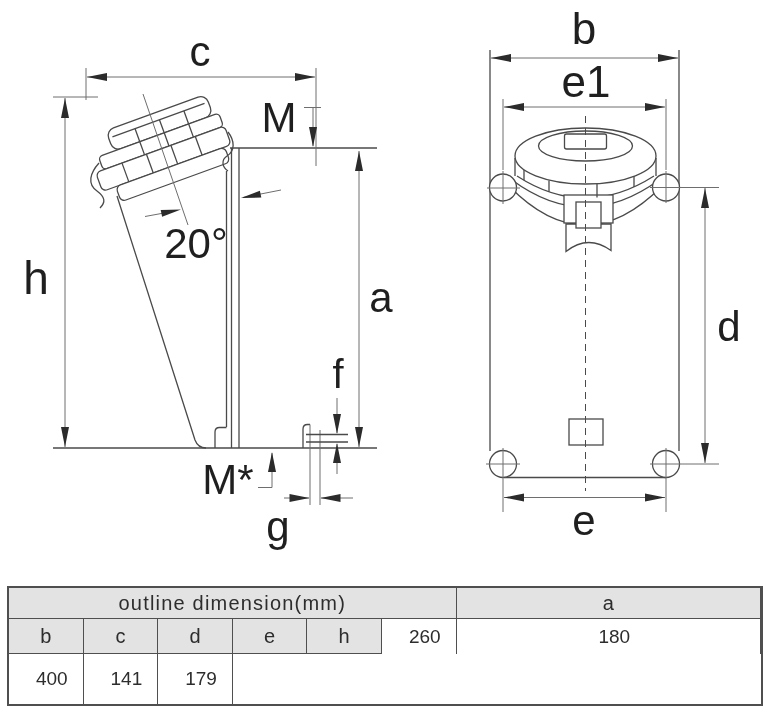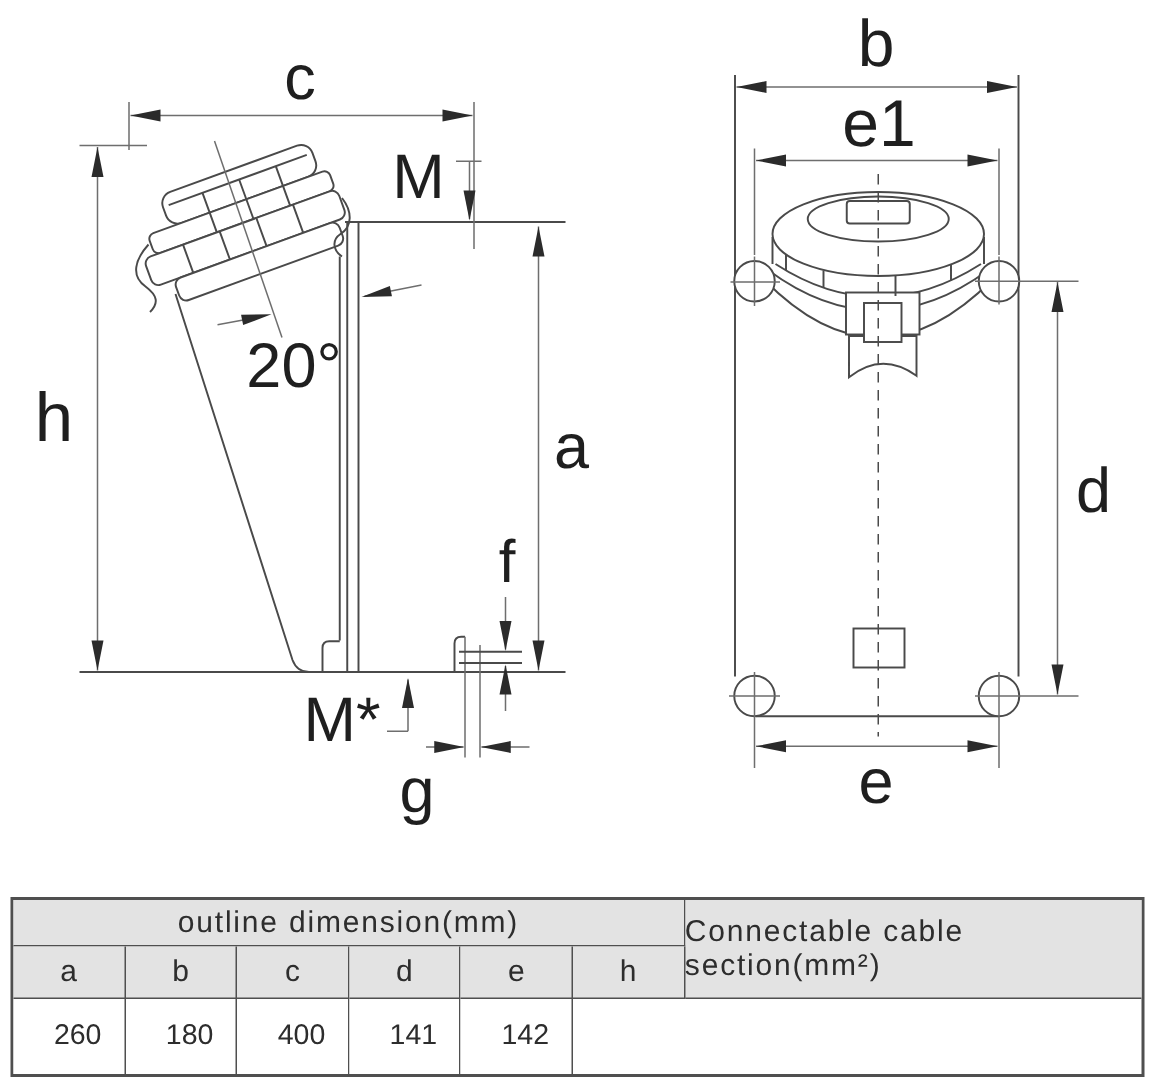--- a/index.html
+++ b/index.html
@@ -16,21 +16,21 @@
   .olnf{stroke:var(--line);stroke-width:1.3;fill:#fff;}
   .dln{stroke:var(--dim);stroke-width:1;fill:none;}
   .ah{fill:var(--arrow);stroke:none;}
   .ctr{stroke:var(--line);stroke-width:1;fill:none;stroke-dasharray:7 5;}
   .lbl{fill:var(--text);font-size:42px;text-anchor:middle;font-family:"Liberation Sans",sans-serif;}
   .lbl.big{font-size:46px;}
   .lbl.mid{font-size:44px;}
   .lbl.sm{font-size:40px;}
 
   .spec-table{
-    position:absolute;left:7px;top:598px;width:756px;height:120px;
+    position:absolute;left:7px;top:586px;width:756px;height:120px;
     box-sizing:border-box;border:2px solid var(--tborder);
     display:grid;grid-template-columns:repeat(6,74.6px) 1fr;grid-template-rows:31px 35px 1fr;
     color:#2d2d2d;
   }
   .spec-table .cell{
     display:flex;align-items:center;justify-content:center;
     border-right:1.4px solid var(--tborder);border-bottom:1.4px solid var(--tborder);
     box-sizing:border-box;background:#fff;font-size:19px;
   }
   .spec-table .hdr{background:var(--thbg);font-size:20px;letter-spacing:1.2px;}
@@ -184,28 +184,27 @@
       <g>
         <path class="dln" d="M504,497.5 H665"></path>
         <path class="ah" d="M504,497.5 L524,493.5 L524,501.5 Z M665,497.5 L645,493.5 L645,501.5 Z"></path>
         <text class="lbl" x="584" y="535">e</text>
       </g>
     </g>
   </svg>
 
   <div class="spec-table">
     <div class="cell hdr span6">outline dimension(mm)</div>
-    <div class="cell hdr right-hdr">Connectable cable section(mm²)</div>
 
     <div class="cell collbl">a</div>
     <div class="cell collbl">b</div>
     <div class="cell collbl">c</div>
     <div class="cell collbl">d</div>
     <div class="cell collbl">e</div>
     <div class="cell collbl">h</div>
 
     <div class="cell nobb">260</div>
     <div class="cell nobb">180</div>
     <div class="cell nobb">400</div>
     <div class="cell nobb">141</div>
-    <div class="cell nobb">142</div>
+    <div class="cell nobb">179</div>
   </div>
 </div>
 
 </body></html>

